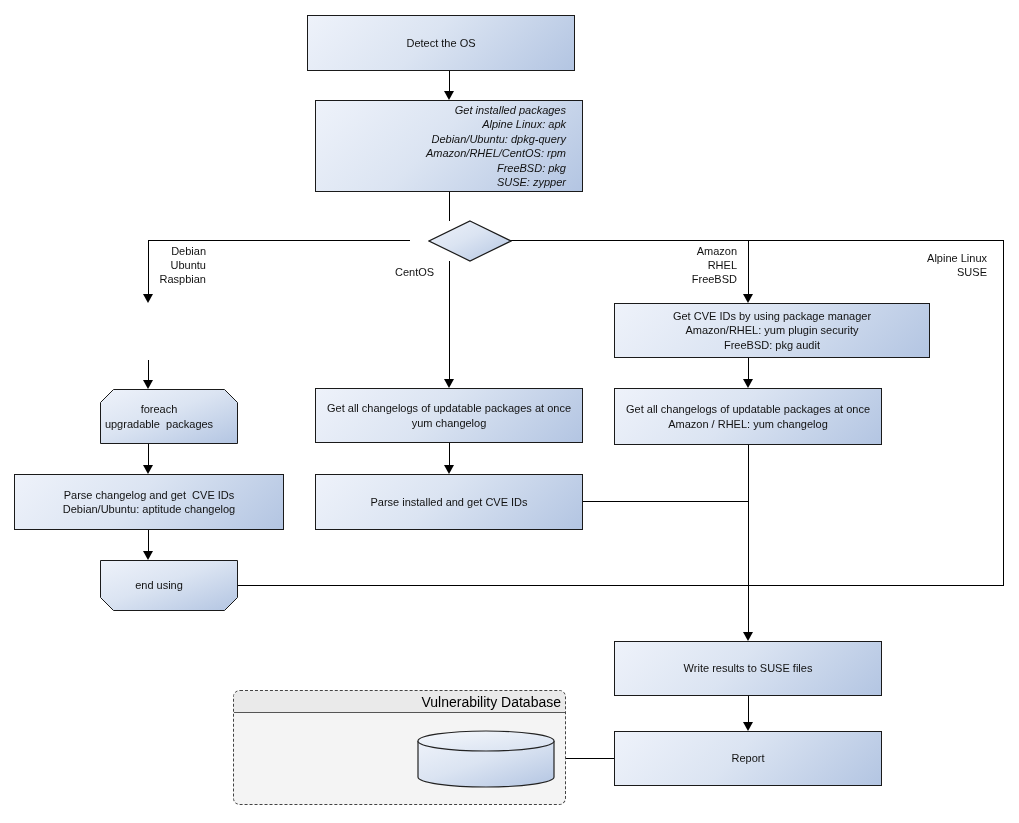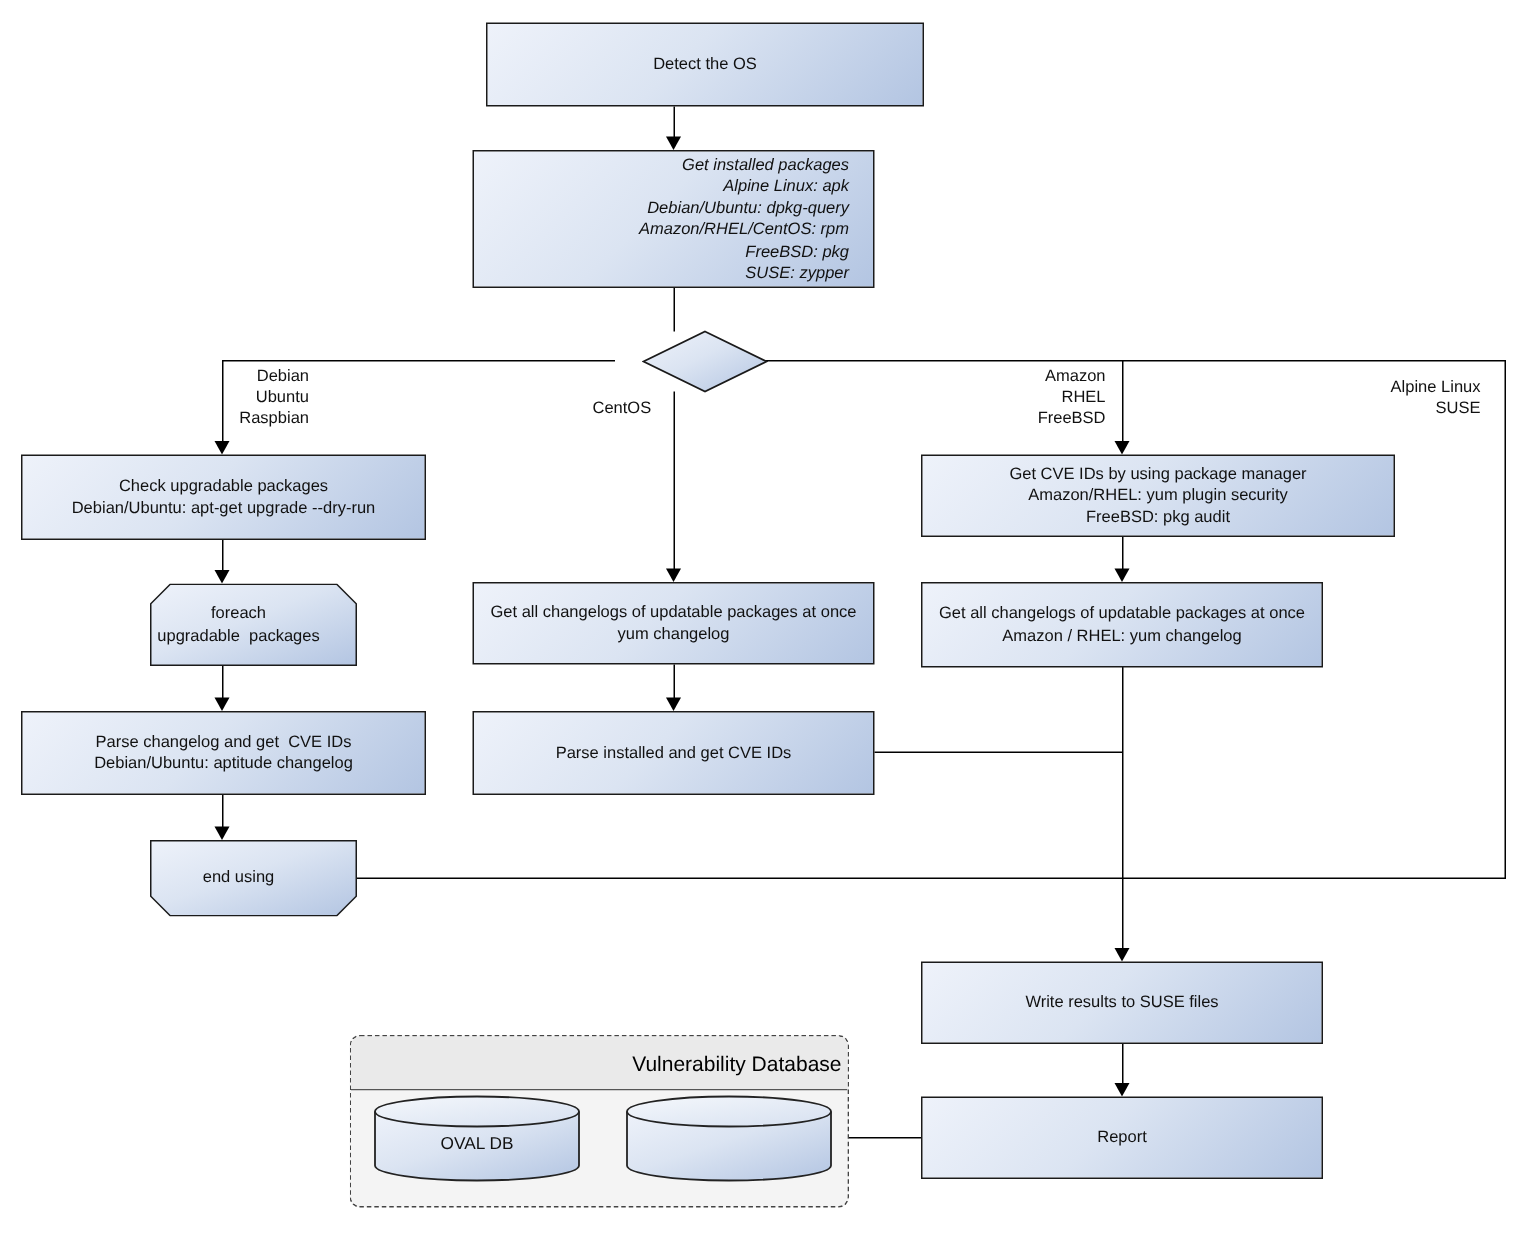--- a/index.html
+++ b/index.html
@@ -35,21 +35,21 @@
   }
   .branch-label{
     position:absolute;font-size:11px;line-height:13.8px;white-space:pre;color:#111;
   }
   .branch-label.ra{text-align:right;}
   #db-panel{
     position:absolute;left:233px;top:690px;width:333px;height:115px;box-sizing:border-box;
     border:1.4px dashed #444444;border-radius:7px;background:#f4f4f4;
   }
   #db-header{
-    position:absolute;left:0;top:0;width:100%;height:36px;box-sizing:border-box;
+    position:absolute;left:0;top:0;width:100%;height:22px;box-sizing:border-box;
     background:#eaeaea;border-bottom:1px solid #555555;border-radius:6px 6px 0 0;
     display:flex;align-items:center;justify-content:flex-end;
     font-size:14px;color:#000;padding-right:4px;
   }
   .cyl{position:absolute;width:138px;height:58px;}
   .cyl .lbl{
     position:absolute;left:0;top:12px;width:100%;height:42px;
     display:flex;align-items:center;justify-content:center;
     font-size:11.5px;white-space:pre;
   }
@@ -117,37 +117,33 @@
 FreeBSD</div>
   <div class="branch-label ra" style="right:32px;top:252px">Alpine Linux
 SUSE</div>
 
   <div class="shape" style="left:408px;top:220px;width:84px;height:42px">
     <svg width="84" height="42" viewBox="0 0 84 42">
       <polygon points="42,1 83,21 42,41 1,21" fill="url(#gA)" stroke="#1a1a1a" stroke-width="1.2"></polygon>
     </svg>
   </div>
 
-  <div class="node" style="left:324px;top:15px;width:292px;height:56px">
+  <div class="node" style="left:307px;top:15px;width:268px;height:56px">
     <span class="lbl">Detect the OS</span>
   </div>
 
   <div class="node ra" style="left:315px;top:100px;width:268px;height:92px">
     <span class="lbl">Get installed packages
 Alpine Linux: apk
 Debian/Ubuntu: dpkg-query
 Amazon/RHEL/CentOS: rpm
 FreeBSD: pkg
 SUSE: zypper</span>
   </div>
 
-  <div class="node" style="left:14px;top:303px;width:270px;height:57px">
-    <span class="lbl">Check upgradable packages
-Debian/Ubuntu: apt-get upgrade --dry-run</span>
-  </div>
 
   <div class="shape" style="left:80px;top:389px;width:138px;height:55px">
     <svg width="138" height="55" viewBox="0 0 138 55">
       <polygon points="13.5,0.5 124.5,0.5 137.5,13.5 137.5,54.5 0.5,54.5 0.5,13.5" fill="url(#gA)" stroke="#1a1a1a" stroke-width="1"></polygon>
     </svg>
     <div class="lbl">foreach
 upgradable  packages</div>
   </div>
 
   <div class="node" style="left:14px;top:474px;width:270px;height:56px">
@@ -189,27 +185,20 @@
   <div class="node" style="left:614px;top:731px;width:268px;height:55px">
     <span class="lbl">Report</span>
   </div>
 
   <div id="db-panel">
     <div id="db-header">
       <span>Vulnerability Database</span>
     </div>
   </div>
 
-  <div class="cyl" style="left:249px;top:730px">
-    <svg width="138" height="58" viewBox="0 0 138 58">
-      <path d="M1 11 L1 47 A68 10 0 0 0 137 47 L137 11" fill="url(#gA)" stroke="#222222" stroke-width="1.2"></path>
-      <ellipse cx="69" cy="11" rx="68" ry="10" fill="url(#gTop)" stroke="#222222" stroke-width="1.2"></ellipse>
-    </svg>
-    <div class="lbl">OVAL DB</div>
-  </div>
 
   <div class="cyl" style="left:417px;top:730px">
     <svg width="138" height="58" viewBox="0 0 138 58">
       <path d="M1 11 L1 47 A68 10 0 0 0 137 47 L137 11" fill="url(#gA)" stroke="#222222" stroke-width="1.2"></path>
       <ellipse cx="69" cy="11" rx="68" ry="10" fill="url(#gTop)" stroke="#222222" stroke-width="1.2"></ellipse>
     </svg>
   </div>
 
 </div>
 

